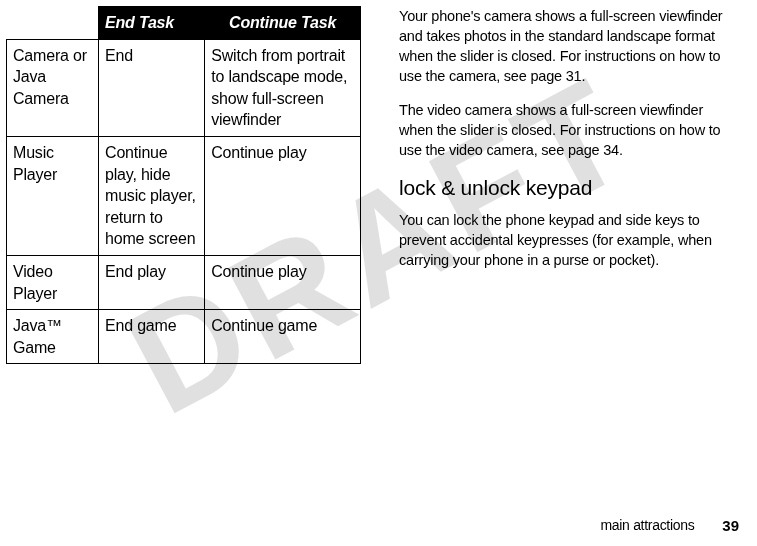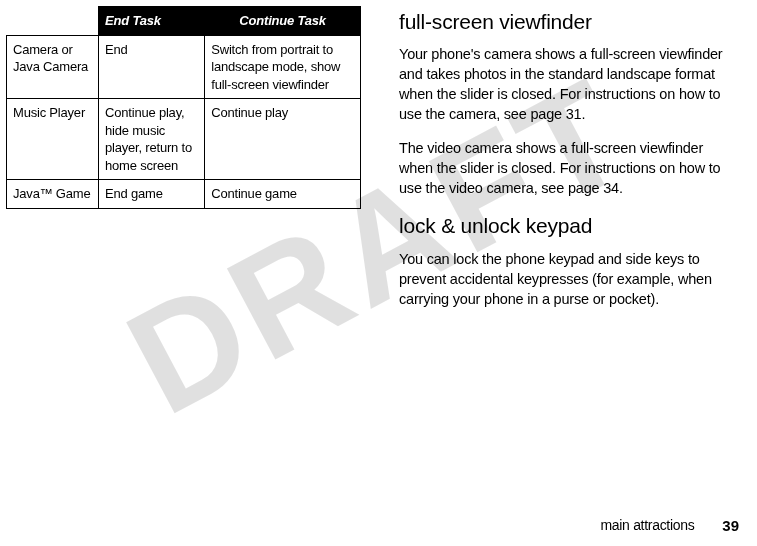--- a/index.html
+++ b/index.html
@@ -32,21 +32,21 @@
     gap: 38px;
     padding: 6px 18px 0 6px;
     height: 100%;
   }
   .col { flex: 1 1 0; min-width: 0; }
   .left { max-width: 360px; }
   .right { max-width: 340px; }
   table {
     border-collapse: collapse;
     width: 100%;
-    font-size: 13px;
+    font-size: 16px;
     border-radius: 28px;
   }
   th, td {
     border: 1px solid #000;
     padding: 5px 6px 5px 6px;
     text-align: left;
     vertical-align: top;
     font-weight: normal;
     letter-spacing: -0.2px;
   }
@@ -125,30 +125,34 @@
         <td>Camera or Java Camera</td>
         <td>End</td>
         <td>Switch from portrait to landscape mode, show full-screen viewfinder</td>
       </tr>
       <tr>
         <td>Music Player</td>
         <td>Continue play, hide music player, return to home screen</td>
         <td>Continue play</td>
       </tr>
       <tr>
+        <td>Video Player</td>
+        <td>End play</td>
+        <td>Continue play</td>
+      </tr>
+      <tr>
         <td>Java™ Game</td>
         <td>End game</td>
         <td>Continue game</td>
       </tr>
     </tbody>
       </table>
   </div>
 
   <div class="col right">
-    <h2 class="section">full-screen viewfinder</h2>
     <p class="body">Your phone's camera shows a full-screen viewfinder and takes photos in the standard landscape format when the slider is closed. For instructions on how to use the camera, see page 31.</p>
     <p class="body">The video camera shows a full-screen viewfinder when the slider is closed. For instructions on how to use the video camera, see page 34.</p>
 
     <h2 class="section">lock &amp; unlock keypad</h2>
     <p class="body">You can lock the phone keypad and side keys to prevent accidental keypresses (for example, when carrying your phone in a purse or pocket).</p>
   </div>
 
 </div>
 
 <div class="footer">

